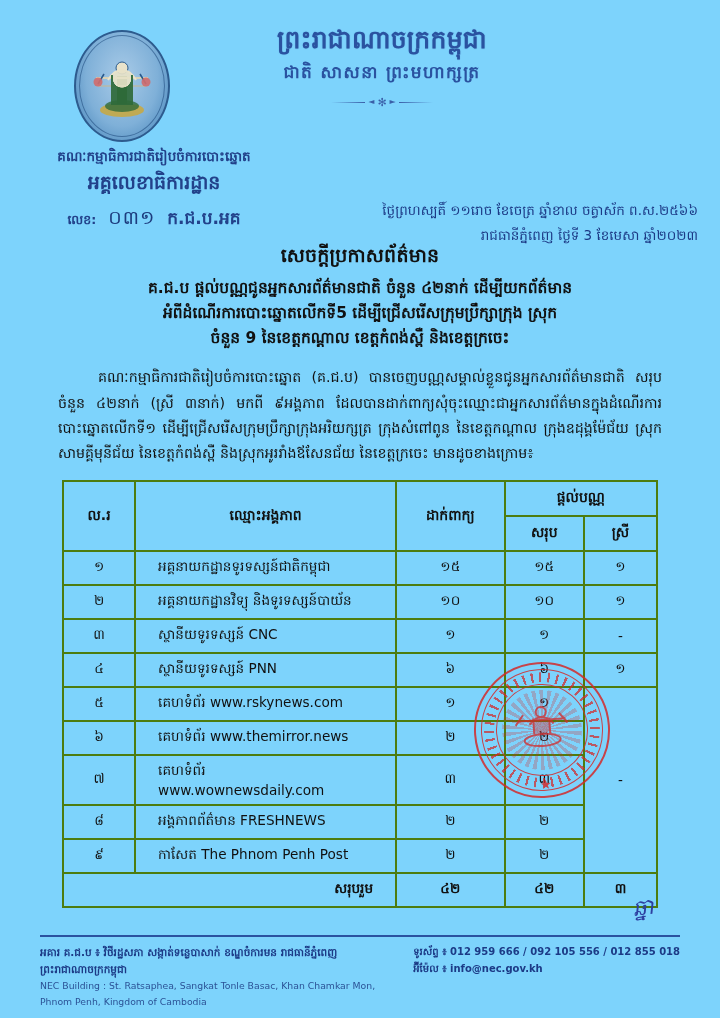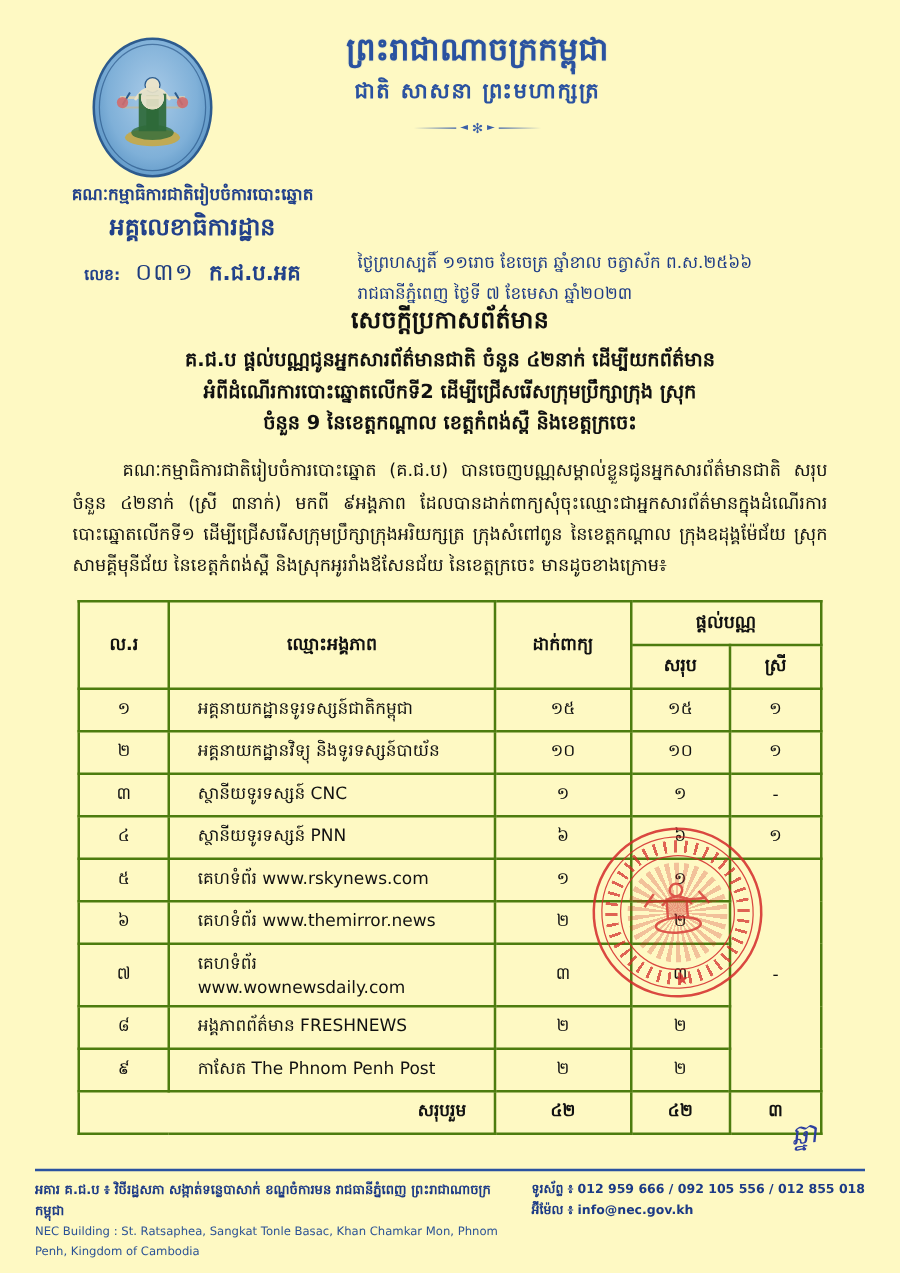--- a/index.html
+++ b/index.html
@@ -8,21 +8,21 @@
     background: #ffffff;
   }
   body {
     width: 720px; height: 1018px;
     position: relative;
     font-family: "DejaVu Sans", "Liberation Sans", sans-serif;
     color: #1a1a1a;
     overflow: hidden;
   }
 
-  .page { position: relative; width: 720px; height: 1018px; background:#fef9c3; }
+  .page { position: relative; width: 720px; height: 1018px; background:#7dd3fc; }
 
   
   .header { position: relative; height: 235px; }
 
   .logo-wrap {
     position: absolute; left: 74px; top: 30px;
     width: 96px; height: 112px;
   }
   .logo-oval {
     width: 96px; height: 112px; border-radius: 50%;
@@ -87,21 +87,21 @@
     display:flex; align-items:baseline; justify-content:center; gap:12px;
     margin-top: 6px; font-size: 12.5px; font-weight:700; color:#22418a;
   }
   .doc-no-row .num {
     font-size: 19px; color:#1d3c7e; font-weight:400;
     letter-spacing: 1px;
   }
   .doc-no-row .suffix { font-size:17px; }
 
   .date-block {
-    position:absolute; right: 4px; top: 198px; width: 430px; text-align:left;
+    position:absolute; right: 22px; top: 198px; width: 430px; text-align:right;
     color:#1c3a86;
   }
   .date-l1 { font-size: 13.5px; line-height: 1.85; }
   .date-l2 { font-size: 13.5px; line-height: 1.85; }
 
   
   .title-block { margin-top: 8px; text-align:center; padding: 0 44px; }
   .title-main {
     font-size: 19px; font-weight: 700; color:#111; letter-spacing:.2px;
     margin-bottom: 5px;
@@ -182,21 +182,21 @@
     position:absolute; right: 6px; bottom: -18px;
     color:#2d3fa0; font-size: 22px;
     font-family:"DejaVu Serif", serif; font-style: italic;
     transform: rotate(-8deg);
     letter-spacing:-2px;
   }
 
   
   .footer {
     position:absolute; left:0; right:0; bottom: 8px;
-    padding: 0 28px;
+    padding: 0 40px;
   }
   .footer-rule { height:1.6px; background:#2a52a0; margin-bottom: 7px; }
   .footer-grid { display:flex; justify-content:space-between; gap: 12px; }
   .foot-left { color:#1c3a86; }
   .foot-right { color:#1c3a86; text-align:left; white-space:nowrap; }
   .foot-kh  { font-size: 10.5px; font-weight:700; line-height: 1.65; }
   .foot-en  { font-size: 9.3px; line-height: 1.7; color:#2b5296; }
   .foot-r1  { font-size: 10px; font-weight:700; line-height:1.65; }
   .foot-r2  { font-size: 10px; font-weight:700; line-height:1.7; }
 </style>
@@ -242,28 +242,28 @@
       <div class="org-l2">អគ្គលេខាធិការដ្ឋាន</div>
       <div class="doc-no-row">
         <span>លេខ:</span>
         <span class="num">០៣១</span>
         <span class="suffix">ក.ជ.ប.អគ</span>
       </div>
     </div>
 
     <div class="date-block">
       <div class="date-l1">ថ្ងៃព្រហស្បតិ៍ ១១រោច ខែចេត្រ ឆ្នាំខាល ចត្វាស័ក ព.ស.២៥៦៦</div>
-      <div class="date-l2">រាជធានីភ្នំពេញ ថ្ងៃទី ៧ ខែមេសា ឆ្នាំ២០២៣</div>
+      <div class="date-l2">រាជធានីភ្នំពេញ ថ្ងៃទី 3 ខែមេសា ឆ្នាំ២០២៣</div>
     </div>
   </div>
 
   <div class="title-block">
     <div class="title-main">សេចក្ដីប្រកាសព័ត៌មាន</div>
     <div class="title-sub">គ.ជ.ប ផ្ដល់បណ្ណជូនអ្នកសារព័ត៌មានជាតិ ចំនួន ៤២នាក់ ដើម្បីយកព័ត៌មាន</div>
-    <div class="title-sub">អំពីដំណើរការបោះឆ្នោតលើកទី2 ដើម្បីជ្រើសរើសក្រុមប្រឹក្សាក្រុង ស្រុក</div>
+    <div class="title-sub">អំពីដំណើរការបោះឆ្នោតលើកទី5 ដើម្បីជ្រើសរើសក្រុមប្រឹក្សាក្រុង ស្រុក</div>
     <div class="title-sub">ចំនួន 9 នៃខេត្តកណ្ដាល ខេត្តកំពង់ស្ពឺ និងខេត្តក្រចេះ</div>
   </div>
 
   <div class="body-block">
     <p>គណៈកម្មាធិការជាតិរៀបចំការបោះឆ្នោត (គ.ជ.ប) បានចេញបណ្ណសម្គាល់ខ្លួនជូនអ្នកសារព័ត៌មានជាតិ សរុបចំនួន ៤២នាក់ (ស្រី ៣នាក់) មកពី ៩អង្គភាព ដែលបានដាក់ពាក្យសុំចុះឈ្មោះជាអ្នកសារព័ត៌មានក្នុងដំណើរការបោះឆ្នោតលើកទី១ ដើម្បីជ្រើសរើសក្រុមប្រឹក្សាក្រុងអរិយក្សត្រ ក្រុងសំពៅពូន នៃខេត្តកណ្ដាល ក្រុងឧដុង្គម៉ែជ័យ ស្រុកសាមគ្គីមុនីជ័យ នៃខេត្តកំពង់ស្ពឺ និងស្រុកអូររាំងឪសែនជ័យ នៃខេត្តក្រចេះ មានដូចខាងក្រោម៖</p>
   </div>
 
   <div class="table-wrap">
     <table class="nec">
       <thead>

